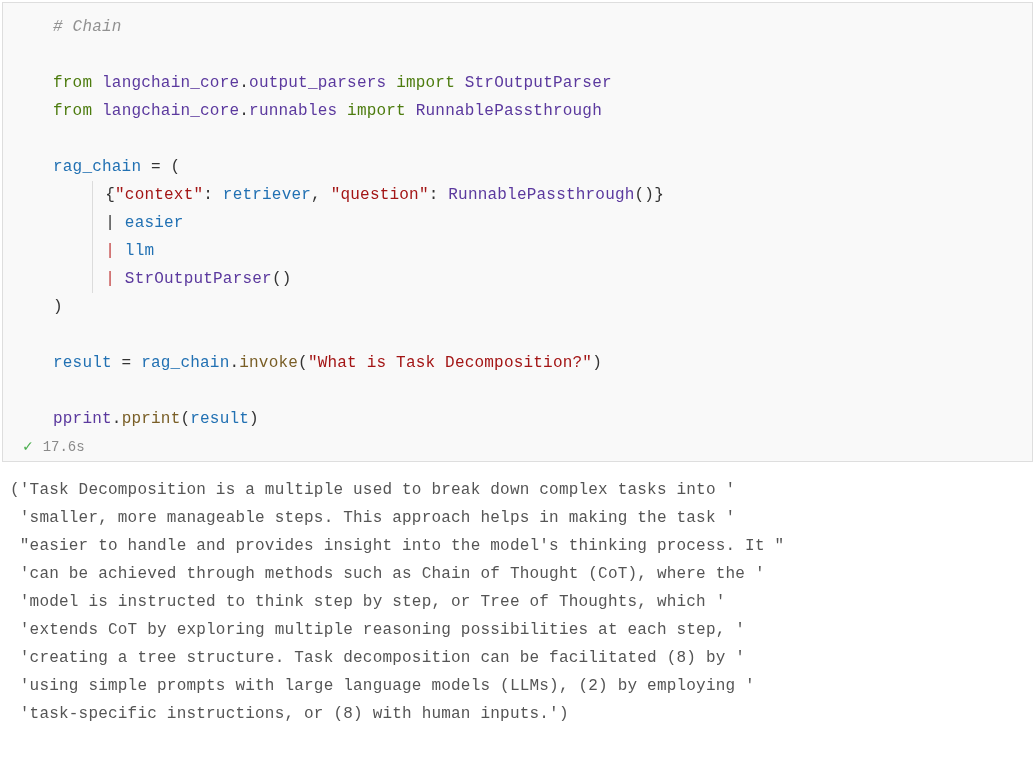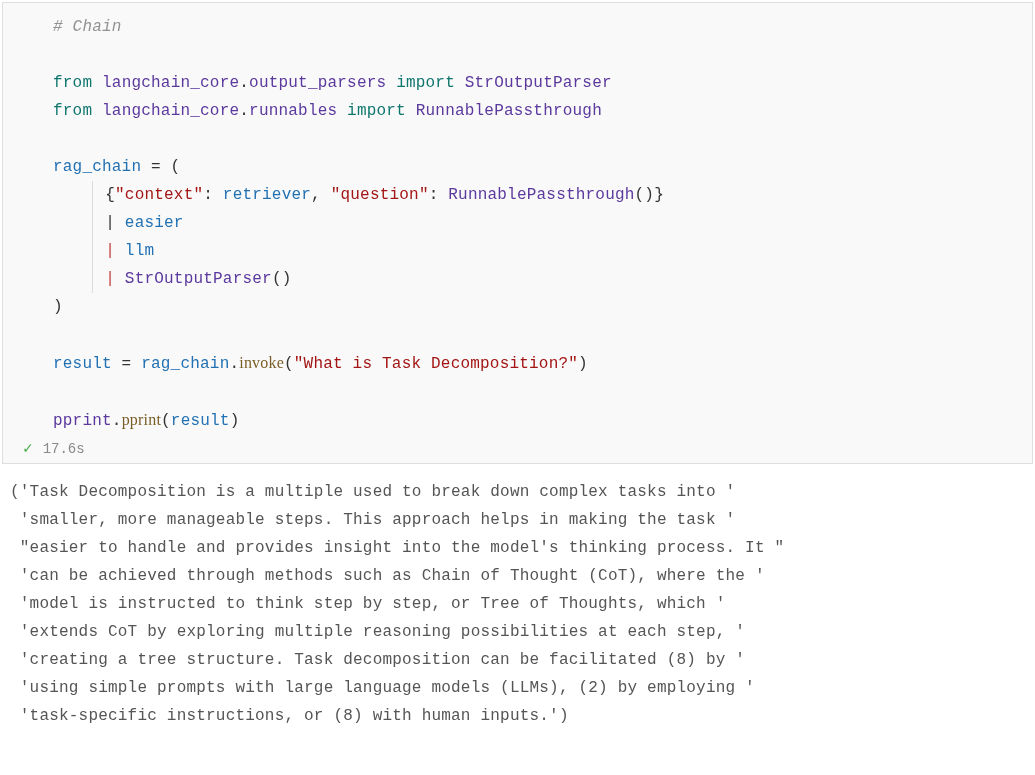--- a/index.html
+++ b/index.html
@@ -46,23 +46,23 @@
     font-family: Consolas, "Courier New", monospace;
     font-size: 16px;
     line-height: 28px;
     color: #555555;
     padding: 12px 10px 10px 10px;
     letter-spacing: 0.2px;
   }
 
   
   .c   { color: #919191; font-style: italic; }      
-  .kw  { color: #0f766e; }                           
+  .kw  { color: #4d7c0f; }                           
   .mod { color: #5b399e; }                           
-  .fn  { color: #795e26; font-family: Liberation Serif, serif; }                           
+  .fn  { color: #795e26; }                           
   .var { color: #2271b3; }                           
   .op  { color: #333333; }                           
   .str { color: #a31515; }                           
   .pipe1 { color: #333333; }                         
   .pipe2 { color: #c24040; }                         
 
   .indent-guide {
     border-left: 1px solid #dcdcdc;
     padding-left: 12px;
     display: inline-block;

